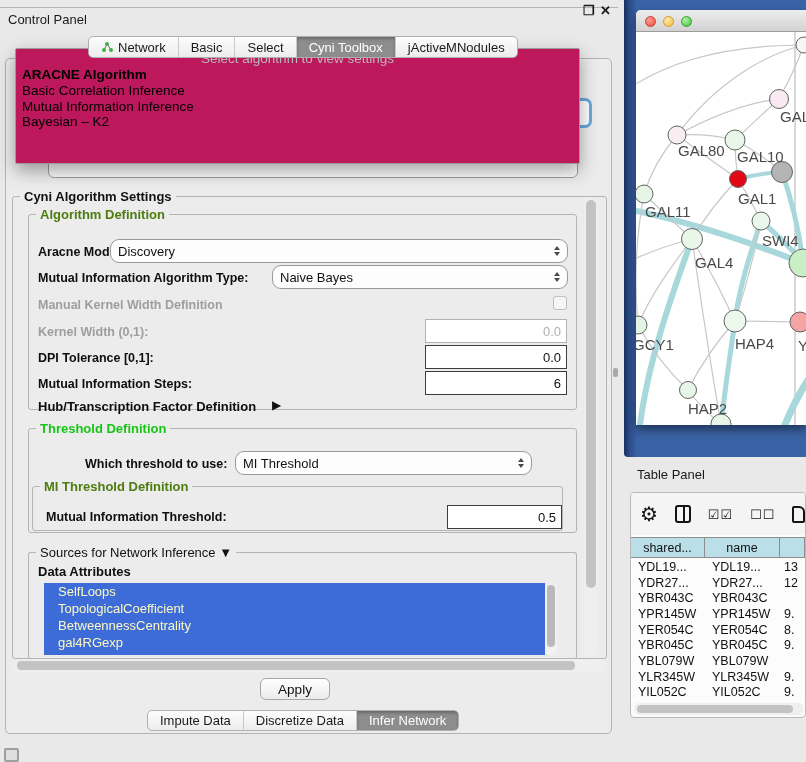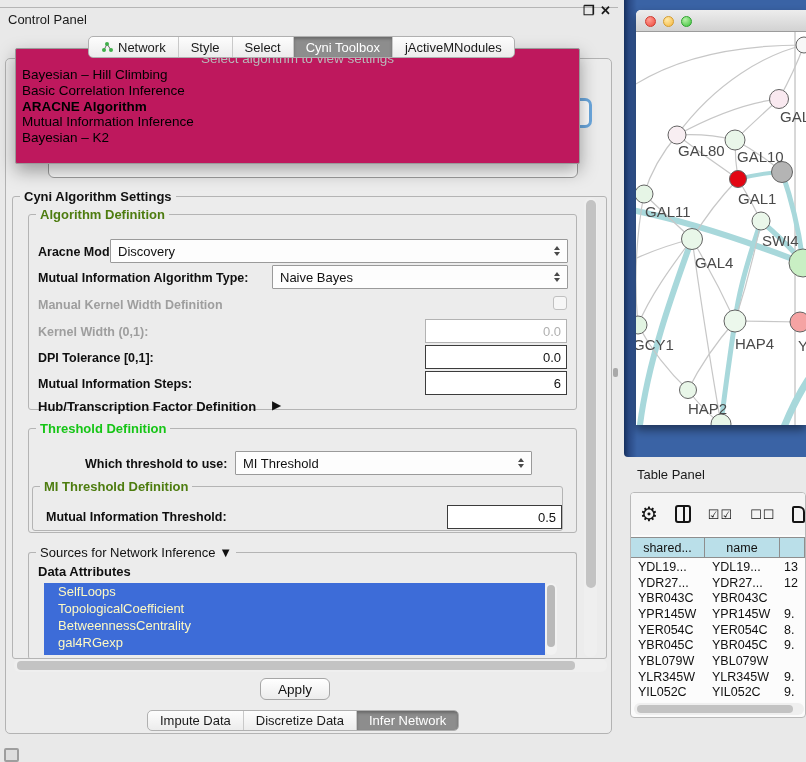--- a/index.html
+++ b/index.html
@@ -26,21 +26,21 @@
 .dd-ph{height:18px;line-height:19px;text-align:center;color:#b9b9b9;font-size:13.5px}
 .dd-item{height:15.8px;line-height:15.8px;padding-left:6px;font-size:13.5px;color:#000;cursor:default}
 .dd-item.bold{font-weight:bold}
 
 .groupbox{position:absolute;border:1px solid #b4b4b4;border-radius:3px}
 .gb-label{position:absolute;top:-8px;left:7px;background:#ececec;padding:0 4px;font-size:13px;font-weight:bold;white-space:nowrap}
 .gb-label.blue{color:#4d7c0f}
 .gb-label.green{color:#16c516}
 .flabel{position:absolute;font-size:12.5px;font-weight:bold;color:#0f0f0f;white-space:nowrap}
 .flabel.dis{color:#9e9e9e}
-.combo{position:absolute;display:flex;align-items:center;justify-content:space-between;background:#fdfdfd;border:1px solid #9a9a9a;border-radius:1px;padding:0 7px;font-size:13px;cursor:default}
+.combo{position:absolute;display:flex;align-items:center;justify-content:space-between;background:#fdfdfd;border:1px solid #9a9a9a;border-radius:9px;padding:0 7px;font-size:13px;cursor:default}
 .stepper{display:flex;flex-direction:column;align-items:center;gap:2px}
 .stepper i{display:block;width:0;height:0;border-left:3.5px solid transparent;border-right:3.5px solid transparent}
 .stepper .up{border-bottom:4.5px solid #4a4a4a}
 .stepper .dn{border-top:4.5px solid #4a4a4a}
 .tinput{position:absolute;background:#fff;border:1.5px solid #3c3c3c;font-size:13px;text-align:right;padding:0 5px;display:flex;align-items:center;justify-content:flex-end}
 .tinput.dis{border:1px solid #b3b3b3;color:#b0b0b0}
 .checkbox{position:absolute;width:14px;height:14px;border:1px solid #c0c0c0;border-radius:3px;background:#f6f6f6}
 .arrow{font-size:12px;color:#111}
 .attr-list{left:44px;top:583px;width:501px;height:72px;background:#3d6cd8;overflow:hidden}
 .attr-item{height:17px;line-height:17px;padding-left:14px;color:#fef9c3;font-size:13px}
@@ -99,41 +99,40 @@
           <line x1="3" y1="9" x2="6" y2="3" stroke="#6a6a6a" stroke-width="1"></line>
           <line x1="6" y1="3" x2="10" y2="9" stroke="#6a6a6a" stroke-width="1"></line>
           <circle cx="6" cy="3" r="2" fill="#3fae49"></circle>
           <circle cx="3" cy="9" r="2" fill="#3fae49"></circle>
           <circle cx="10" cy="9" r="2" fill="#3fae49"></circle>
         </svg>
     </span>
     <span>Network</span>
   </div>
   <div class="tab">
-      <span>Style</span>
+      <span>Basic</span>
     </div>
   <div class="tab">
       <span>Select</span>
     </div>
   <div class="tab sel">
       <span>Cyni Toolbox</span>
     </div>
   <div class="tab">
       <span>jActiveMNodules</span>
     </div>
 </div>
 
 <div class="abs under-combo"></div>
 <div class="abs focus-frag"></div>
 
 <div class="abs dropdown">
   <div class="dd-ph">Select algorithm to view settings</div>
-<div class="dd-item">Bayesian – Hill Climbing</div>
+    <div class="dd-item bold">ARACNE Algorithm</div>
     <div class="dd-item">Basic Correlation Inference</div>
-    <div class="dd-item bold">ARACNE Algorithm</div>
     <div class="dd-item">Mutual Information Inference</div>
     <div class="dd-item">Bayesian – K2</div>
   </div>
 
 <div class="groupbox" style="left:12px;top:196px;width:595px;height:463px">
   <span class="gb-label">Cyni Algorithm Settings</span>
 </div>
 
 <div class="groupbox" style="left:28px;top:214px;width:549px;height:196px">
   <span class="gb-label blue">Algorithm Definition</span>

